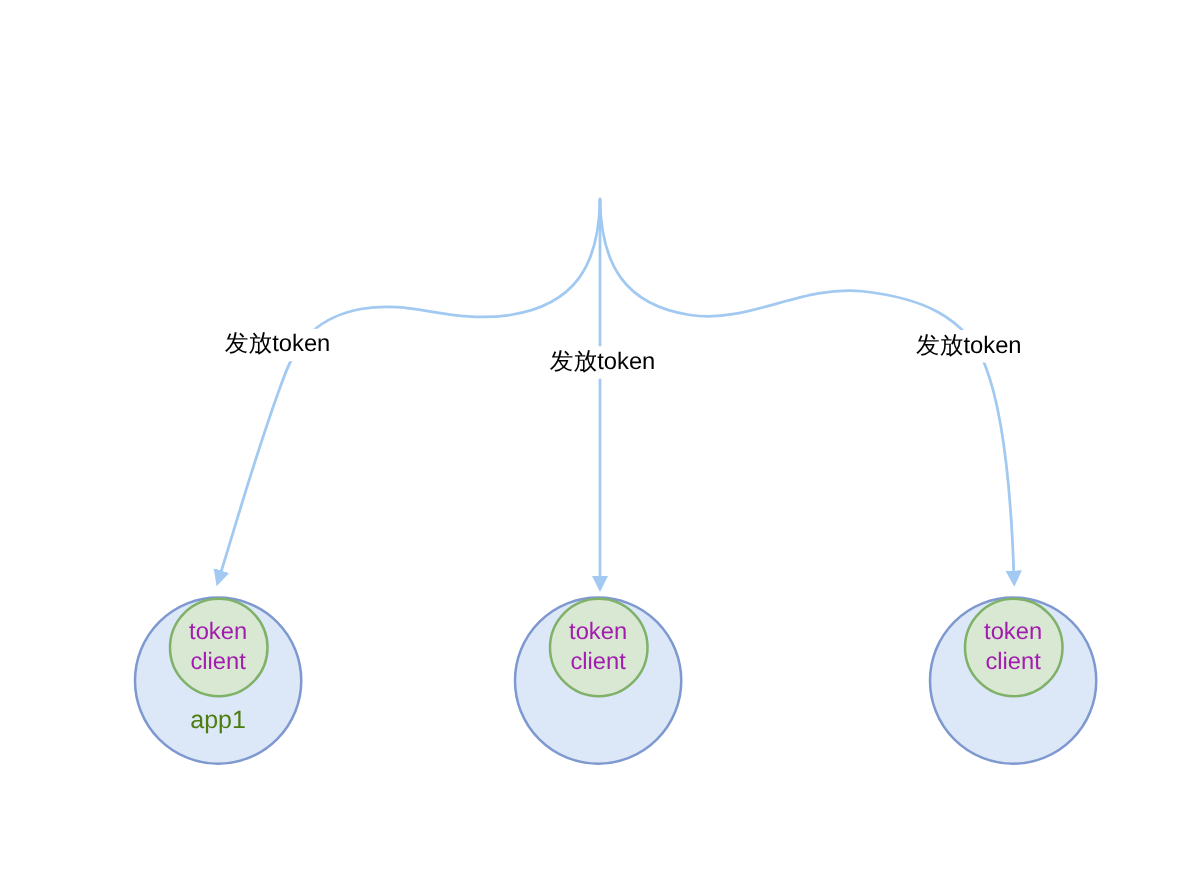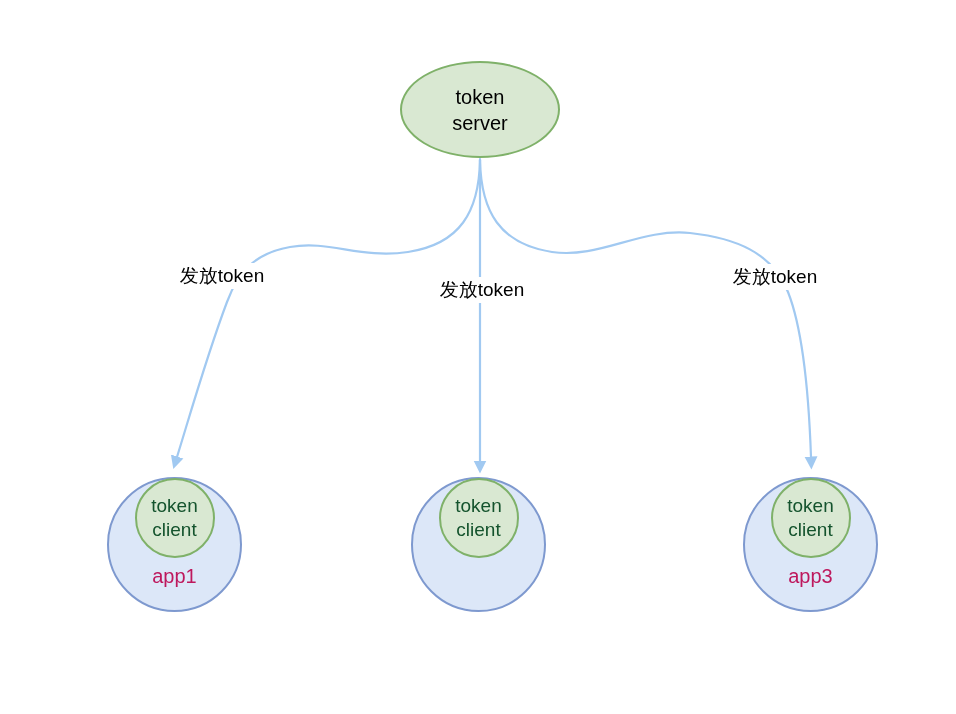--- a/index.html
+++ b/index.html
@@ -72,33 +72,33 @@
     border: 2px solid #7fb169;
     border-radius: 50%;
     box-sizing: border-box;
     display: flex;
     align-items: center;
     justify-content: center;
   }
   .client-circle .client-label {
     font-size: 19px;
     line-height: 24px;
-    color: #14532d;
+    color: #a21caf;
     text-align: center;
     max-width: 62px;
   }
   .app-label {
     position: absolute;
     left: 0;
     top: 85px;
     width: 100%;
     text-align: center;
     font-size: 20px;
     line-height: 25px;
-    color: #be185d;
+    color: #4d7c0f;
   }
   .edge-label {
     position: absolute;
     transform: translate(-50%, -50%);
     background: #ffffff;
     padding: 0 3px;
     font-size: 19px;
     line-height: 26px;
     color: #000000;
     white-space: nowrap;
@@ -124,41 +124,37 @@
              C 255 253, 238 272, 227 302
              C 207 355, 190 415, 177 457" marker-end="url(#arrowhead)"></path>
     <path class="edge-path" d="M 480 159 L 480 461" marker-end="url(#arrowhead)"></path>
     <path class="edge-path" d="M 480 160
              C 481 212, 500 244, 552 252
              C 600 259, 640 228, 690 233
              C 735 238, 772 252, 788 292
              C 803 330, 809 400, 811 457" marker-end="url(#arrowhead)"></path>
   </svg>
 
-  <div class="node-ellipse">
-    <div class="node-label">token server</div>
-  </div>
 
   <div class="app-node app1">
     <div class="client-circle">
       <div class="client-label">token client</div>
     </div>
     <div class="app-label">app1</div>
   </div>
 
   <div class="app-node app2">
     <div class="client-circle">
       <div class="client-label">token client</div>
     </div>
   </div>
 
   <div class="app-node app3">
     <div class="client-circle">
       <div class="client-label">token client</div>
     </div>
-    <div class="app-label">app3</div>
   </div>
 
   <div class="edge-label e1">发放token</div>
   <div class="edge-label e2">发放token</div>
   <div class="edge-label e3">发放token</div>
 
 </div>
 
 </body></html>

